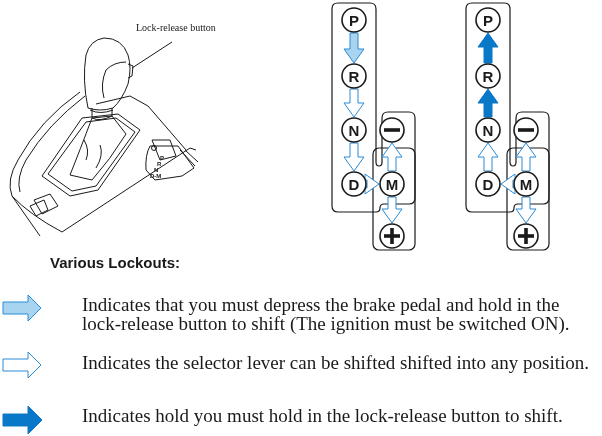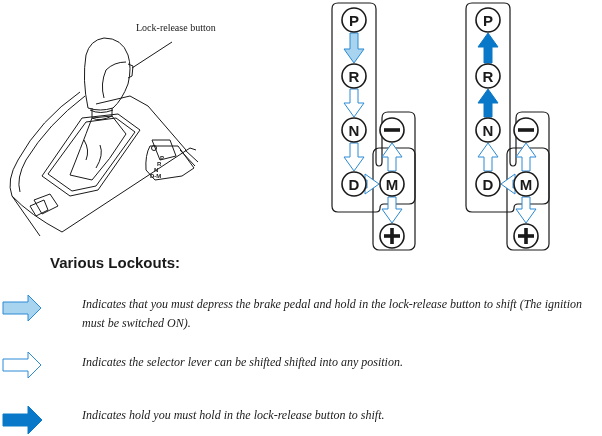--- a/index.html
+++ b/index.html
@@ -4,21 +4,21 @@
 <style>
   html, body { margin: 0; padding: 0; background: #ffffff; }
   body { width: 602px; height: 436px; position: relative; overflow: hidden;
          font-family: "Liberation Serif", serif; color: #1a1a1a; }
   .abs { position: absolute; }
   #lever-art { position: absolute; left: 0; top: 0; }
   #callout { left: 136px; top: 22px; font-size: 10px; white-space: nowrap; }
   .pattern { position: absolute; top: 0; }
   #heading { left: 2px; top: 254px; font-family: "Liberation Sans", sans-serif; font-weight: bold; font-size: 15px; margin-left: 48px; }
   .legend-icon { position: absolute; left: 0; }
-  .legend-text { position: absolute; left: 82px; font-size: 12px; line-height: 19px; width: 520px; font-style: italic; }
+  .legend-text { position: absolute; left: 82px; font-size: 19px; line-height: 19px; width: 520px; }
   .gear-label { font-family: "Liberation Sans", sans-serif; font-weight: bold; font-size: 15px; }
 </style>
 </head>
 <body>
 
 <svg id="lever-art" width="300" height="240" viewBox="0 0 300 240">
   <g fill="none" stroke="#1a1a1a" stroke-width="1">
 
     <path d="M80,92 Q40,120 18,160 Q6,180 12,196 L40,236"></path>
     <path d="M85,96 Q48,124 26,160 Q16,178 20,192"></path>

